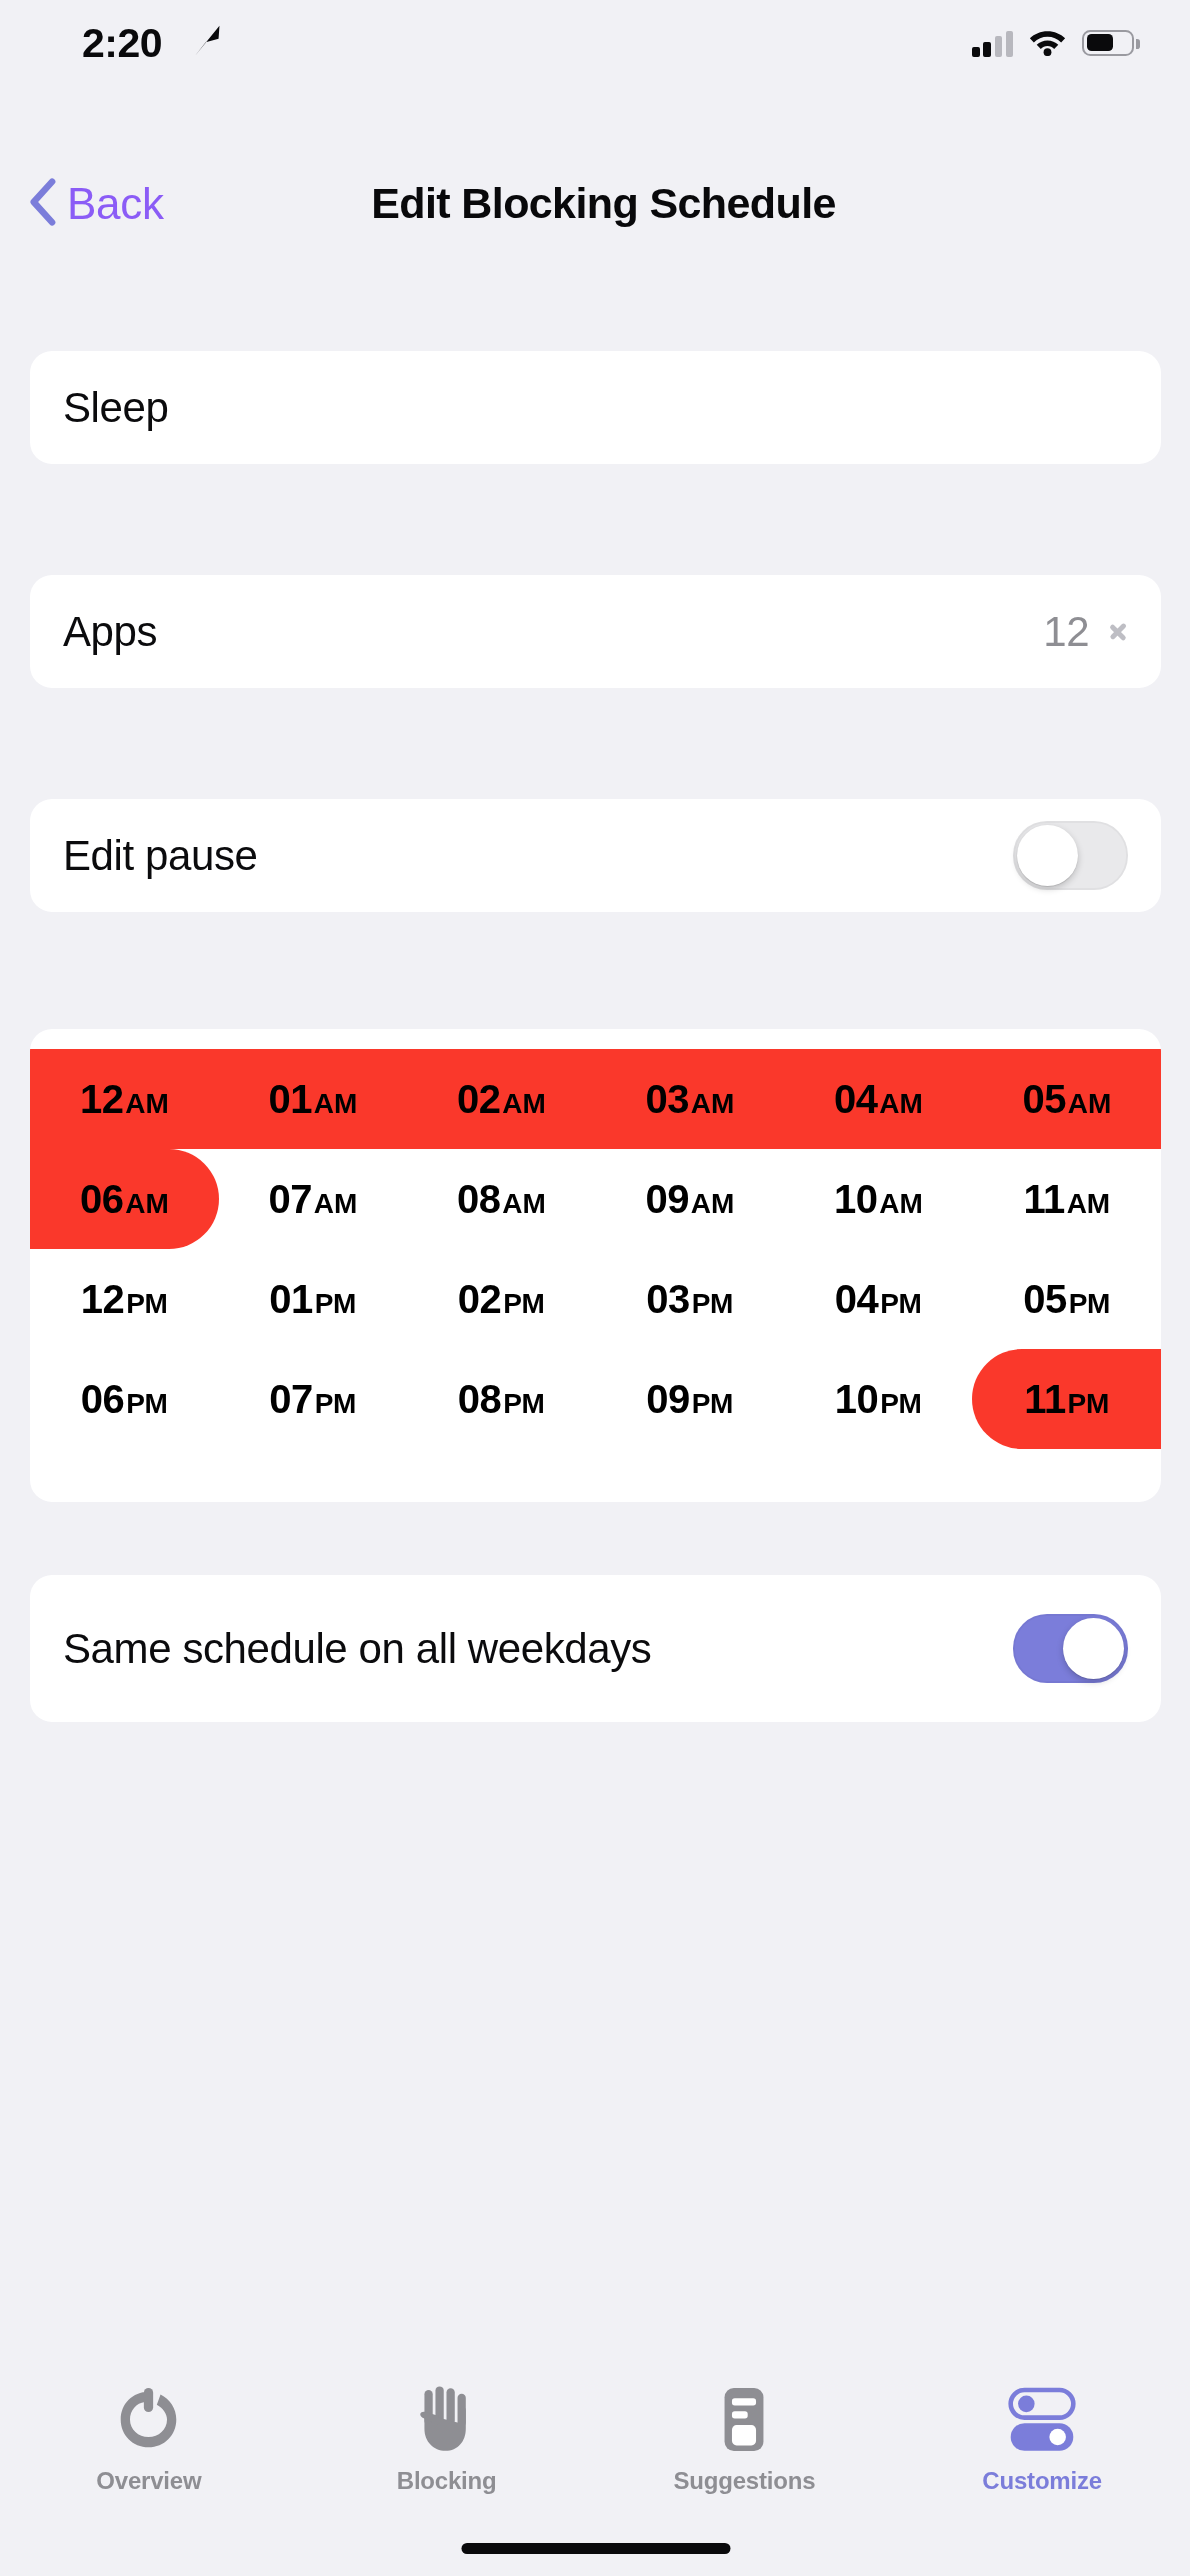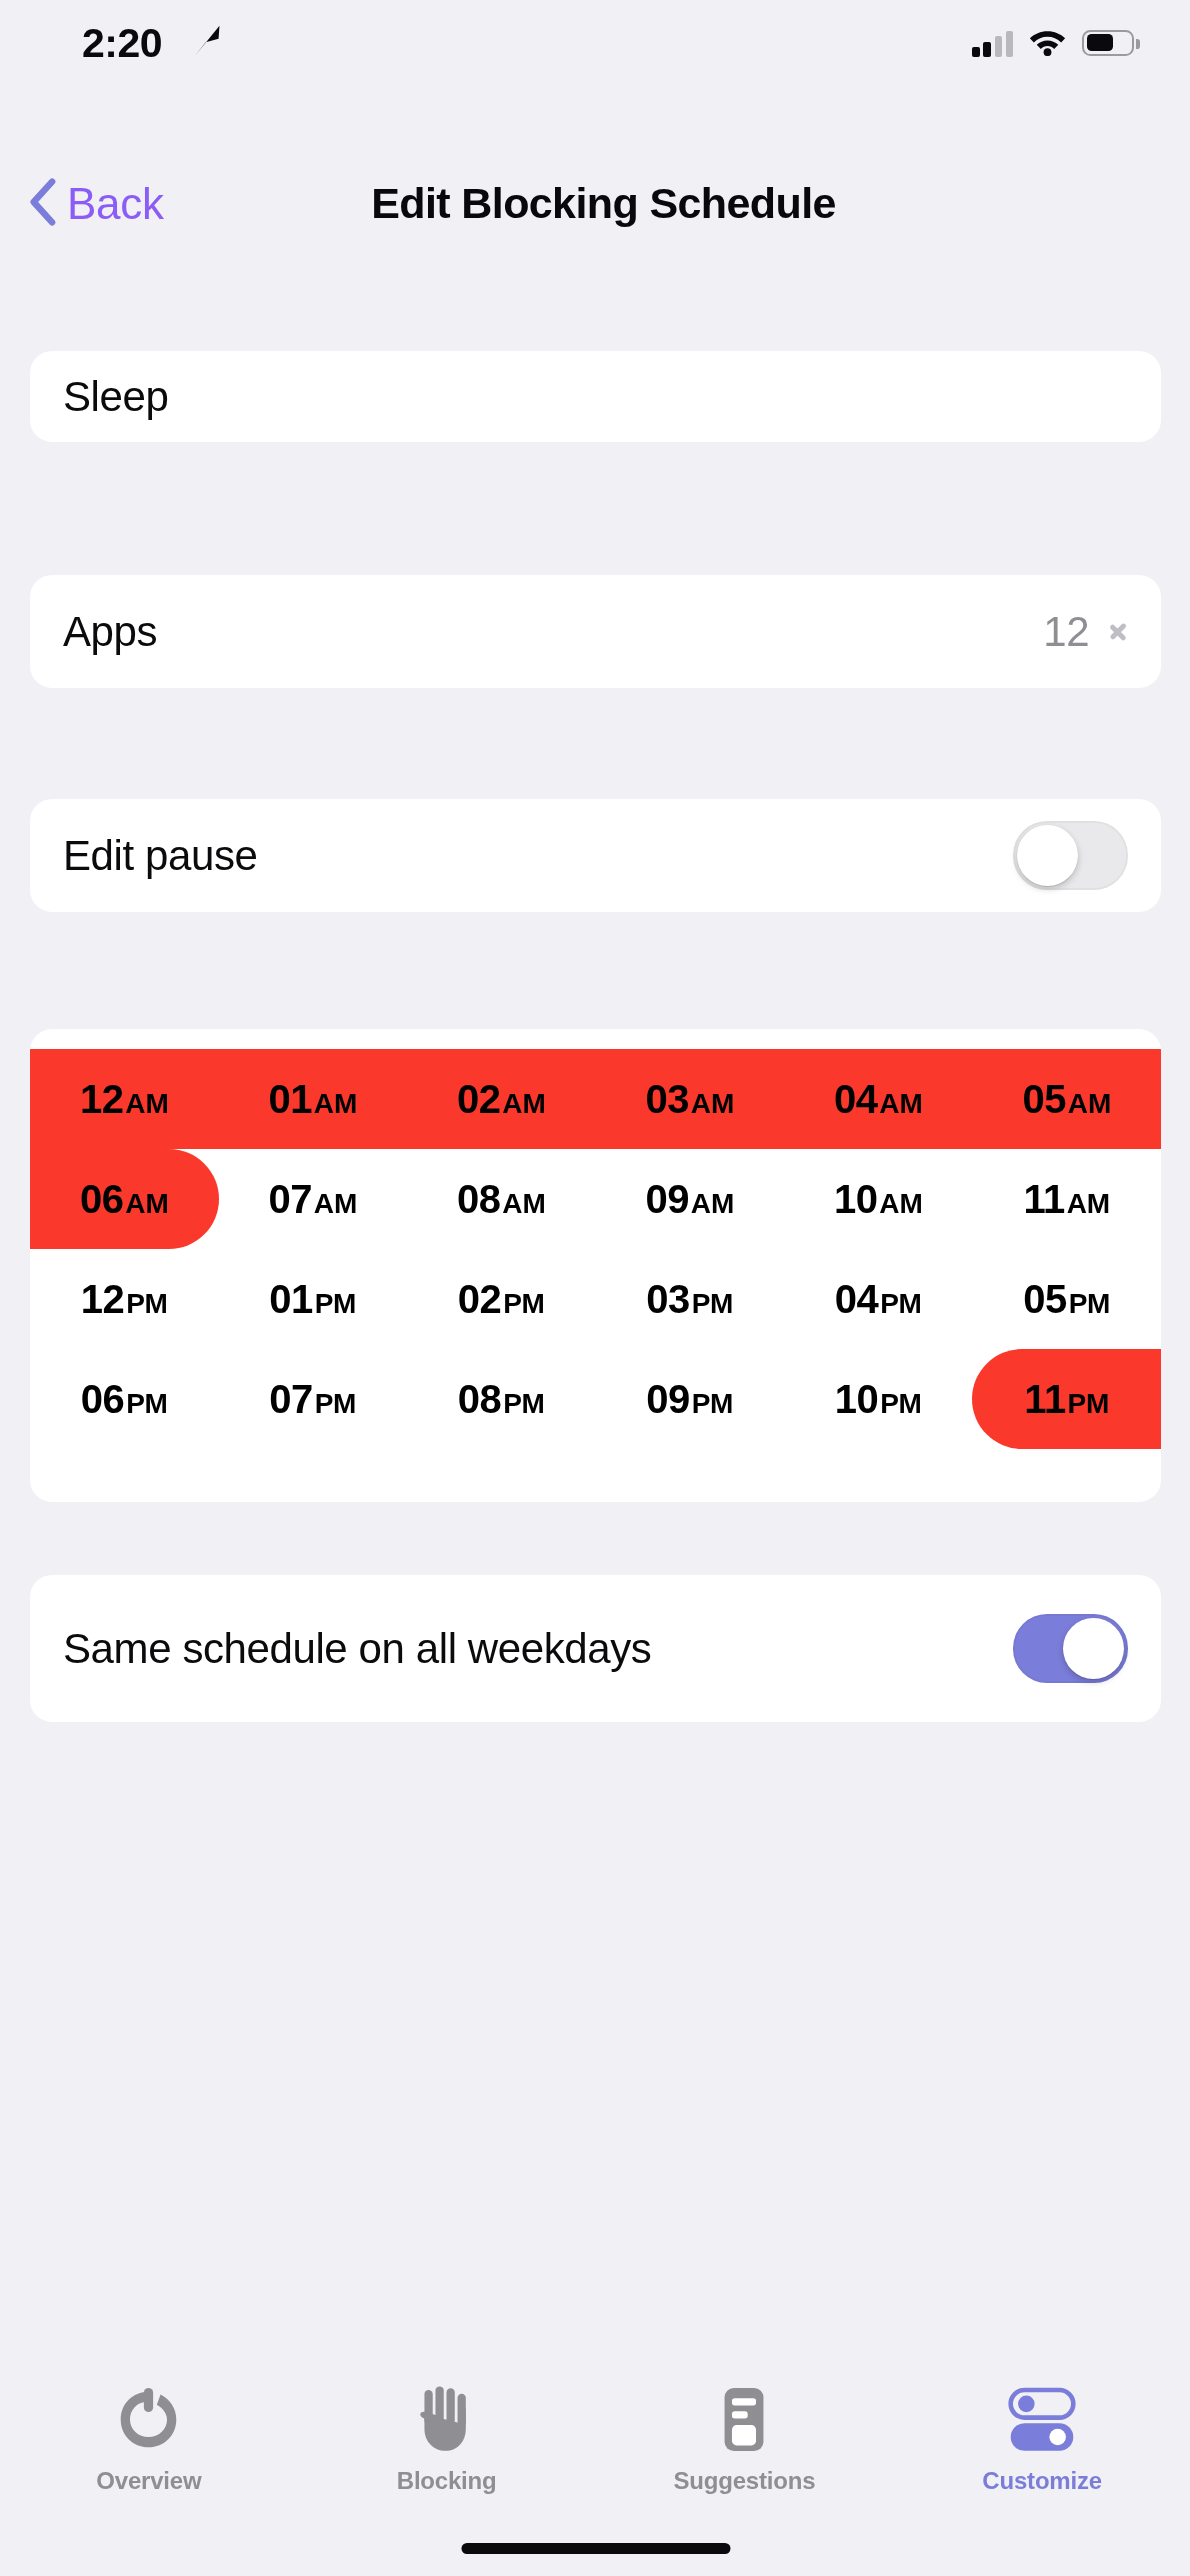--- a/index.html
+++ b/index.html
@@ -191,21 +191,21 @@
     <div class="back">
       <span>
         <svg width="28" height="48" viewBox="0 0 30 52">
           <path d="M26 4 L6 26 L26 48" stroke="#7B7DDA" stroke-width="7" fill="none" stroke-linecap="round" stroke-linejoin="round"></path>
         </svg>
       </span>
       <span class="back-label">Back</span>
     </div>
   </div>
 
-  <div class="card" id="name-card" style="top:351px; height:91px;">
+  <div class="card" id="name-card" style="top:351px; height:113px;">
     <div class="card-row">
       <input class="row-label" id="name-input" type="text" style="border: none; outline: none; background: transparent; font-family: inherit;" placeholder="Schedule name" value="Sleep">
     </div>
   </div>
 
   <div class="card" id="apps-card" style="top:575px; height:113px;">
     <div class="card-row">
       <span class="row-label">Apps</span>
       <span class="row-value">12</span>
       <span class="chev-right"></span>

